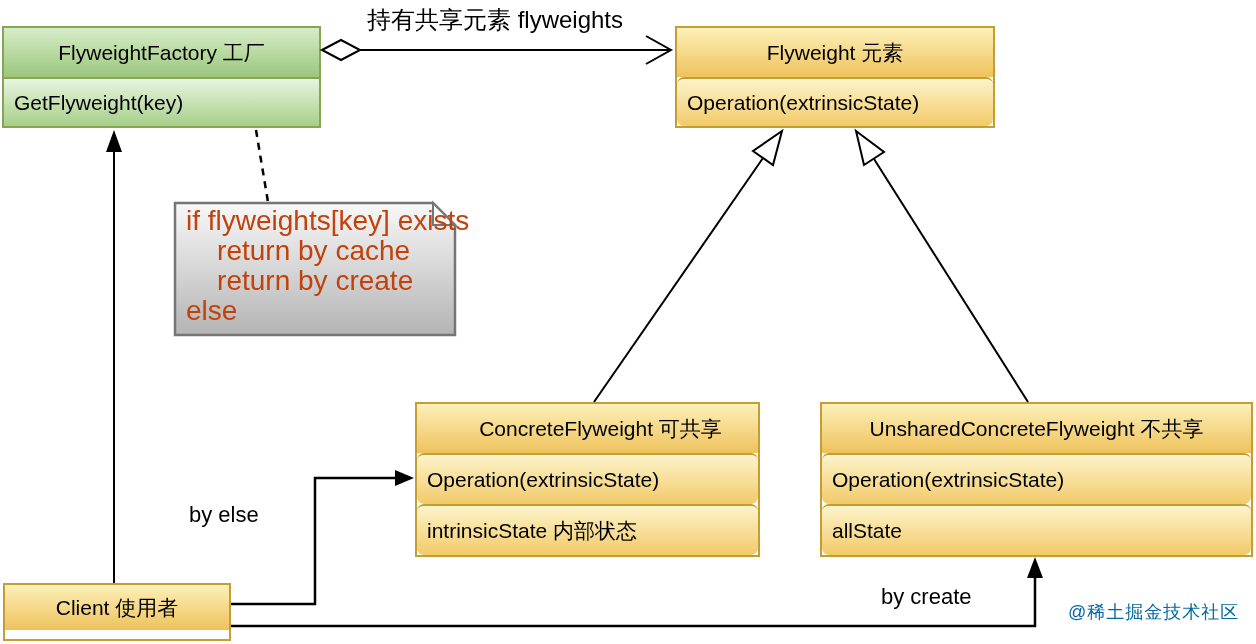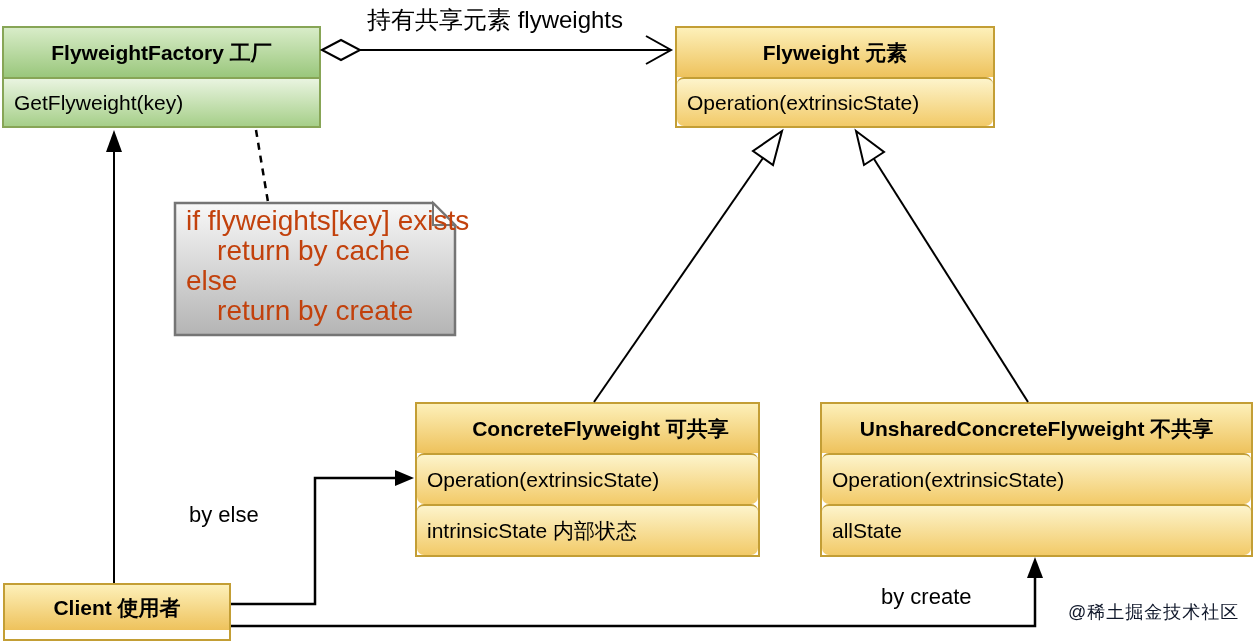--- a/index.html
+++ b/index.html
@@ -5,21 +5,21 @@
   html,body{margin:0;padding:0;background:#ffffff;}
   body{font-family:"Liberation Sans","DejaVu Sans",sans-serif;}
   .canvas{position:relative;width:1256px;height:644px;background:#ffffff;overflow:hidden;}
 
   
   .uml-box{position:absolute;box-sizing:border-box;z-index:2;}
   .uml-box.green{border:2px solid #87a556;}
   .uml-box.yellow{border:2px solid #c39e35;}
 
   .sect{box-sizing:border-box;display:flex;align-items:center;font-size:21px;color:#000;}
-  .sect.title{justify-content:center;font-weight:700;}
+  .sect.title{justify-content:center;font-weight:400;}
   .sect.row{padding-left:10px;font-weight:400;text-align:right;}
 
   .green .sect.title{background:linear-gradient(180deg,#d8ecc8 0%,#9ac77c 100%);}
   .green .sect.row{background:linear-gradient(180deg,#e9f4e0 0%,#a6cf89 100%);border-top:2px solid #87a556;}
   .yellow .sect.title{background:linear-gradient(180deg,#fdf0b9 0%,#eec25c 100%);}
   .yellow .sect.row{background:linear-gradient(180deg,#fdf4cb 0%,#f2ca68 100%);border-top:2px solid #c39e35;border-radius:7px;}
 
   #factory-box{left:2px;top:26px;width:319px;height:102px;}
   #factory-box .sect{height:49px;}
   #flyweight-box{left:675px;top:26px;width:320px;height:102px;}
@@ -35,21 +35,21 @@
 
   
   .note-text{position:absolute;left:186px;top:206px;z-index:4;font-size:28px;line-height:30px;color:#c2410c;}
   .note-line{white-space:pre;}
 
   
   .edge-label{position:absolute;z-index:4;color:#000;}
   #agg-label{left:350px;top:4px;width:290px;text-align:center;font-size:24px;}
   #by-cache-label{left:189px;top:502px;font-size:22px;}
   #by-create-label{left:881px;top:584px;font-size:22px;}
-  #watermark{left:1068px;top:600px;font-size:18px;color:#0f172a;letter-spacing:1px;}
+  #watermark{left:1068px;top:600px;font-size:18px;color:#0369a1;letter-spacing:1px;}
 
   
   #edges{position:absolute;left:0;top:0;z-index:3;pointer-events:none;}
 </style>
 </head>
 <body>
 
 <div class="canvas">
 
   <svg id="edges" width="1256" height="644" viewBox="0 0 1256 644">
@@ -123,22 +123,22 @@
     <div class="sect row">allState</div>
   </div>
 
   <div class="uml-box yellow" id="client-box">
     <div class="sect title">Client 使用者</div>
   </div>
 
   <div class="note-text">
     <div class="note-line">if flyweights[key] exists</div>
     <div class="note-line">    return by cache</div>
+    <div class="note-line">    return by create</div>
     <div class="note-line">else</div>
-    <div class="note-line">    return by create</div>
   </div>
 
   <div class="edge-label" id="agg-label">持有共享元素 flyweights</div>
   <div class="edge-label" id="by-cache-label">by else</div>
   <div class="edge-label" id="by-create-label">by create</div>
   <div class="edge-label" id="watermark">@稀土掘金技术社区</div>
 
 </div>
 
 </body></html>

